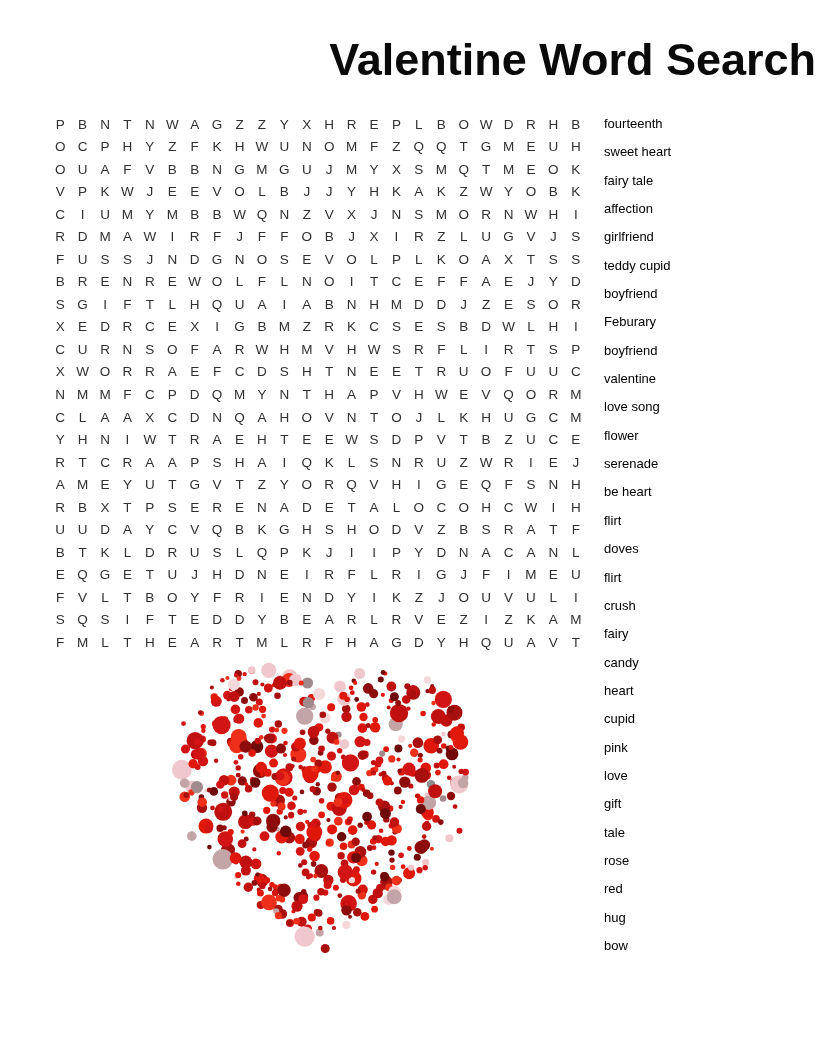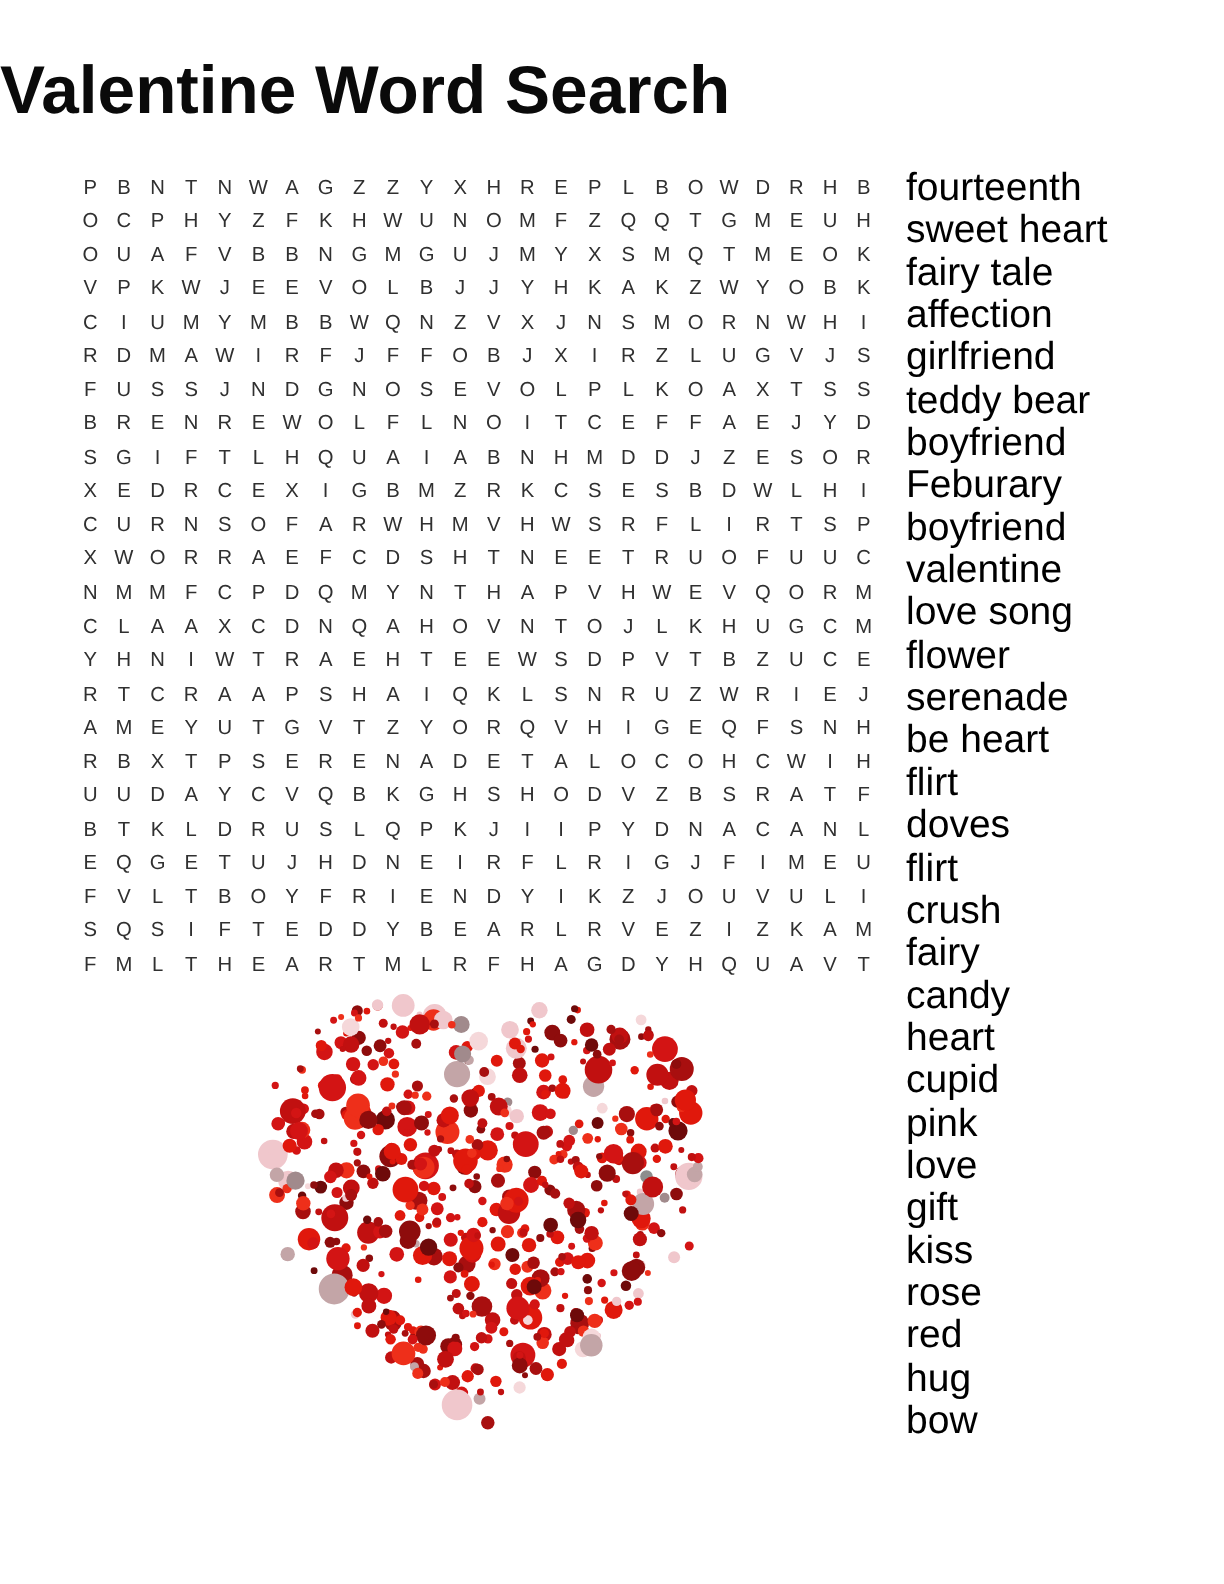--- a/index.html
+++ b/index.html
@@ -14,21 +14,21 @@
     font-family: "Liberation Sans", "DejaVu Sans", sans-serif;
     color: #000;
     overflow: hidden;
   }
   .page-title {
     position: absolute;
     top: 34px;
     left: 0;
     width: 816px;
     margin: 0;
-    text-align: left;
+    text-align: right;
     font-size: 45px;
     font-weight: 600;
     letter-spacing: 0px;
     color: #0a0a0a;
     font-family: "Liberation Sans", "DejaVu Sans", sans-serif;
   }
   .letter-grid {
     position: absolute;
     left: 49px;
     top: 113px;
@@ -51,21 +51,21 @@
     position: absolute;
     left: 604px;
     top: 110px;
     margin: 0;
     padding: 0;
     list-style: none;
   }
   .word-list li {
     height: 28.35px;
     line-height: 28.35px;
-    font-size: 26px;
+    font-size: 13px;
     color: #000;
     white-space: nowrap;
   }
   .heart-figure {
     position: absolute;
     left: 168px;
     top: 660px;
     width: 310px;
     height: 310px;
   }
@@ -653,41 +653,41 @@
     <span class="cell">V</span>
     <span class="cell">T</span>
   </div>
 
 <ul id="word-list" class="word-list">
     <li>fourteenth</li>
     <li>sweet heart</li>
     <li>fairy tale</li>
     <li>affection</li>
     <li>girlfriend</li>
-    <li>teddy bear</li>
+    <li>teddy cupid</li>
     <li>boyfriend</li>
     <li>Feburary</li>
     <li>boyfriend</li>
     <li>valentine</li>
     <li>love song</li>
     <li>flower</li>
     <li>serenade</li>
     <li>be heart</li>
     <li>flirt</li>
     <li>doves</li>
     <li>flirt</li>
     <li>crush</li>
     <li>fairy</li>
     <li>candy</li>
     <li>heart</li>
     <li>cupid</li>
     <li>pink</li>
     <li>love</li>
     <li>gift</li>
-    <li>kiss</li>
+    <li>tale</li>
     <li>rose</li>
     <li>red</li>
     <li>hug</li>
     <li>bow</li>
   </ul>
 
 <svg id="heart-svg" class="heart-figure" viewBox="0 0 310 310" xmlns="http://www.w3.org/2000/svg">
     <circle cx="149.0" cy="68.6" r="3.5" fill="#8e0c0c"></circle>
     <circle cx="212.6" cy="114.4" r="2.1" fill="#c11010"></circle>
     <circle cx="209.9" cy="104.1" r="3.5" fill="#d31414"></circle>

